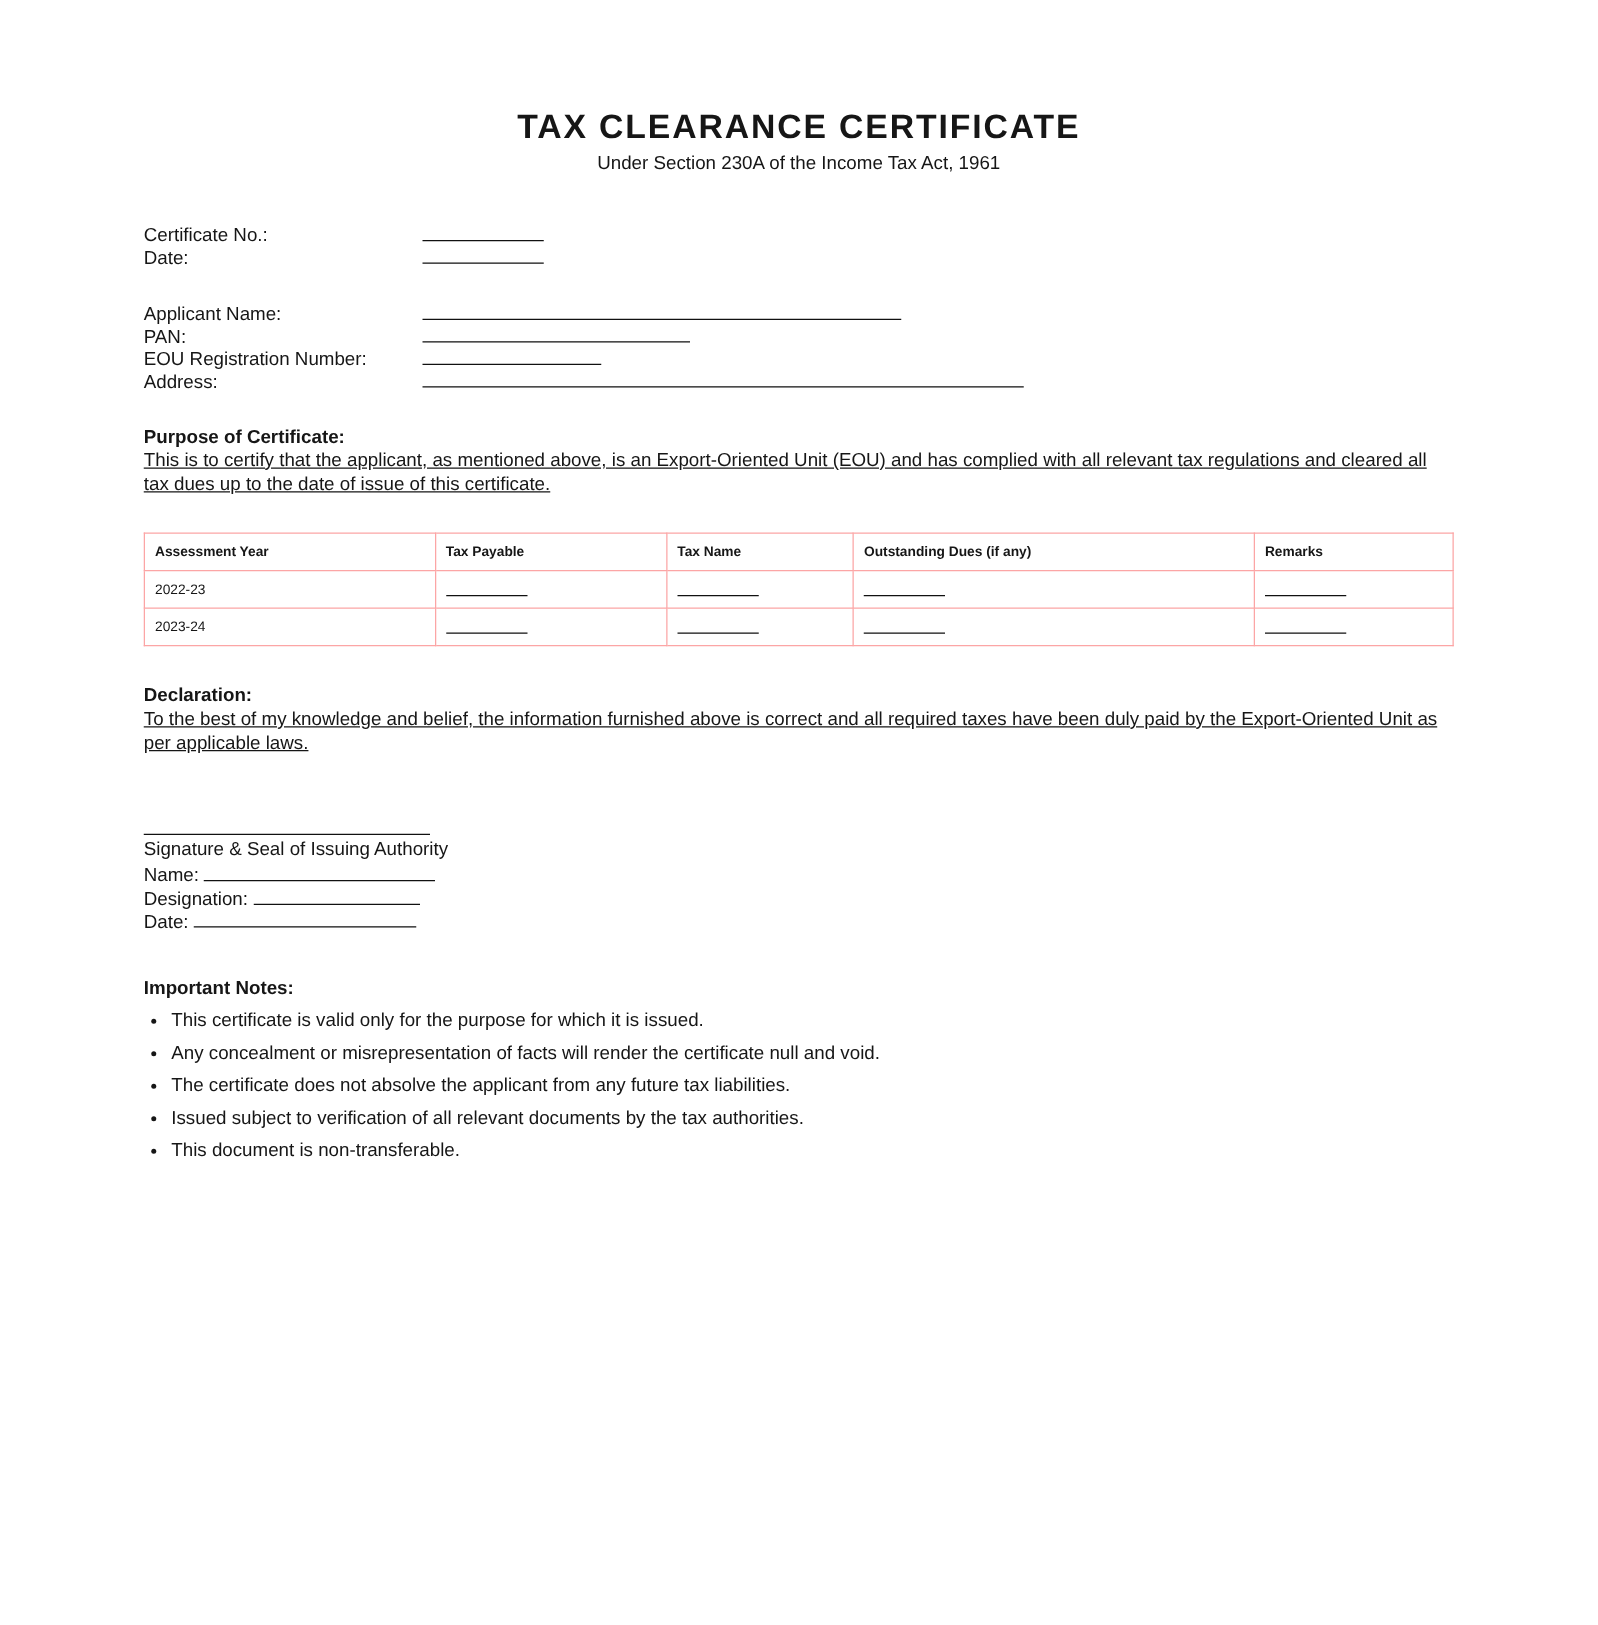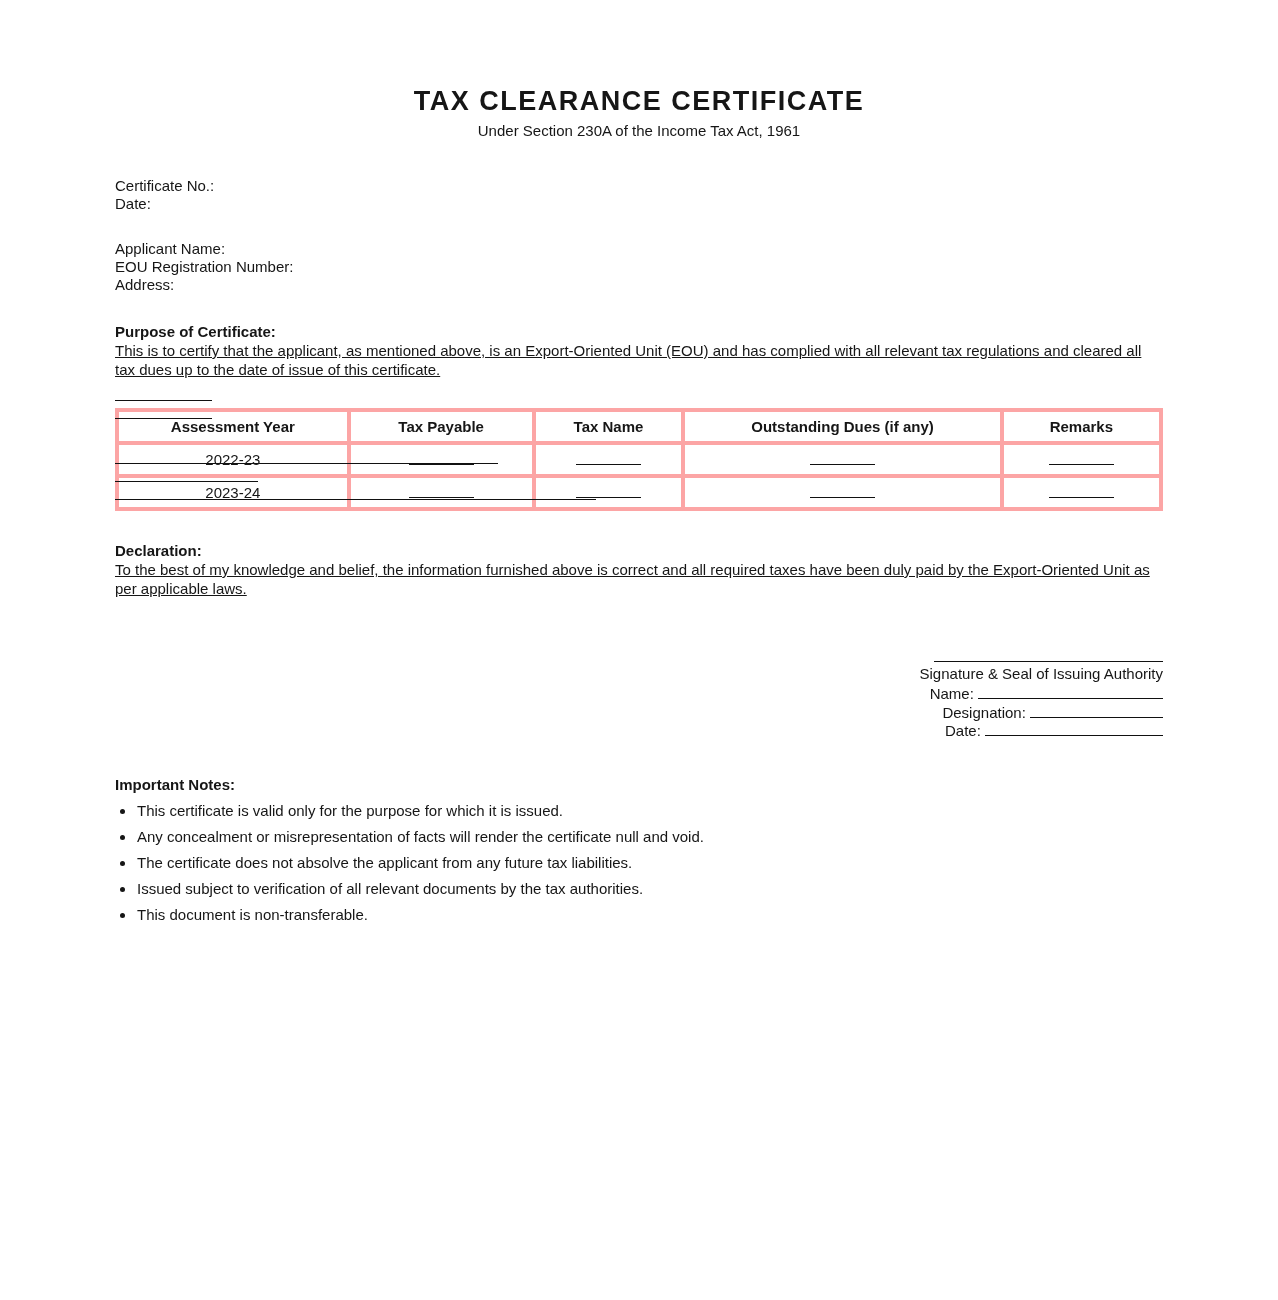--- a/index.html
+++ b/index.html
@@ -39,21 +39,20 @@
     margin-top: 7px;
   }
   
   .meta { margin-top: 37px; }
   .applicant { margin-top: 27px; }
   .field-row {
     display: flex;
     align-items: baseline;
     line-height: 18px;
     height: 18px;
-    flex-direction: column;
   }
   .field-row .label { width: 223px; flex: 0 0 223px; }
   .blank {
     display: inline-block;
     border-bottom: 1.5px solid #111;
     height: 15px;
     vertical-align: baseline;
   }
   .w-cert { width: 97px; }
   .w-name { width: 383px; }
@@ -72,38 +71,38 @@
     text-decoration: underline;
   }
   
   table.tax-table {
     border-collapse: collapse;
     width: 100%;
     margin-top: 29px;
     table-layout: fixed;
   }
   table.tax-table th, table.tax-table td {
-    border: 4px solid #fca5a5;
+    border: 1px solid #fca5a5;
     padding: 6px 8px;
-    text-align: center;
-    font-size: 15px;
+    text-align: left;
+    font-size: 11px;
     height: 17px;
     vertical-align: middle;
   }
   table.tax-table th { font-weight: bold; }
   .col-year { width: 22.4%; }
   .col-payable { width: 17.5%; }
   .col-paid { width: 13.8%; }
   .col-dues { width: 31.5%; }
   .col-remarks { width: 14.8%; }
   .cell-blank { width: 65px; height: 13px; }
   
   .signature {
     margin-top: 48px;
-    text-align: right;
+    text-align: left;
     line-height: 18.5px;
   }
   .sig-line { height: 18.5px; }
   .w-sig-top { width: 229px; }
   .w-sig-name { width: 185px; }
   .w-sig-desig { width: 133px; }
   .w-sig-date { width: 178px; }
   
   .notes { margin-top: 36px; }
   .notes ul {
@@ -135,20 +134,24 @@
     <div class="field-row">
       <span class="label">Date:</span>
       <span class="blank w-cert"></span>
     </div>
   </section>
 
   <section class="applicant">
     <div class="field-row">
       <span class="label">Applicant Name:</span>
       <span class="blank w-name"></span>
+    </div>
+    <div class="field-row">
+      <span class="label">PAN:</span>
+      <span class="blank w-pan"></span>
     </div>
     <div class="field-row">
       <span class="label">EOU Registration Number:</span>
       <span class="blank w-eou"></span>
     </div>
     <div class="field-row">
       <span class="label">Address:</span>
       <span class="blank w-addr"></span>
     </div>
   </section>

